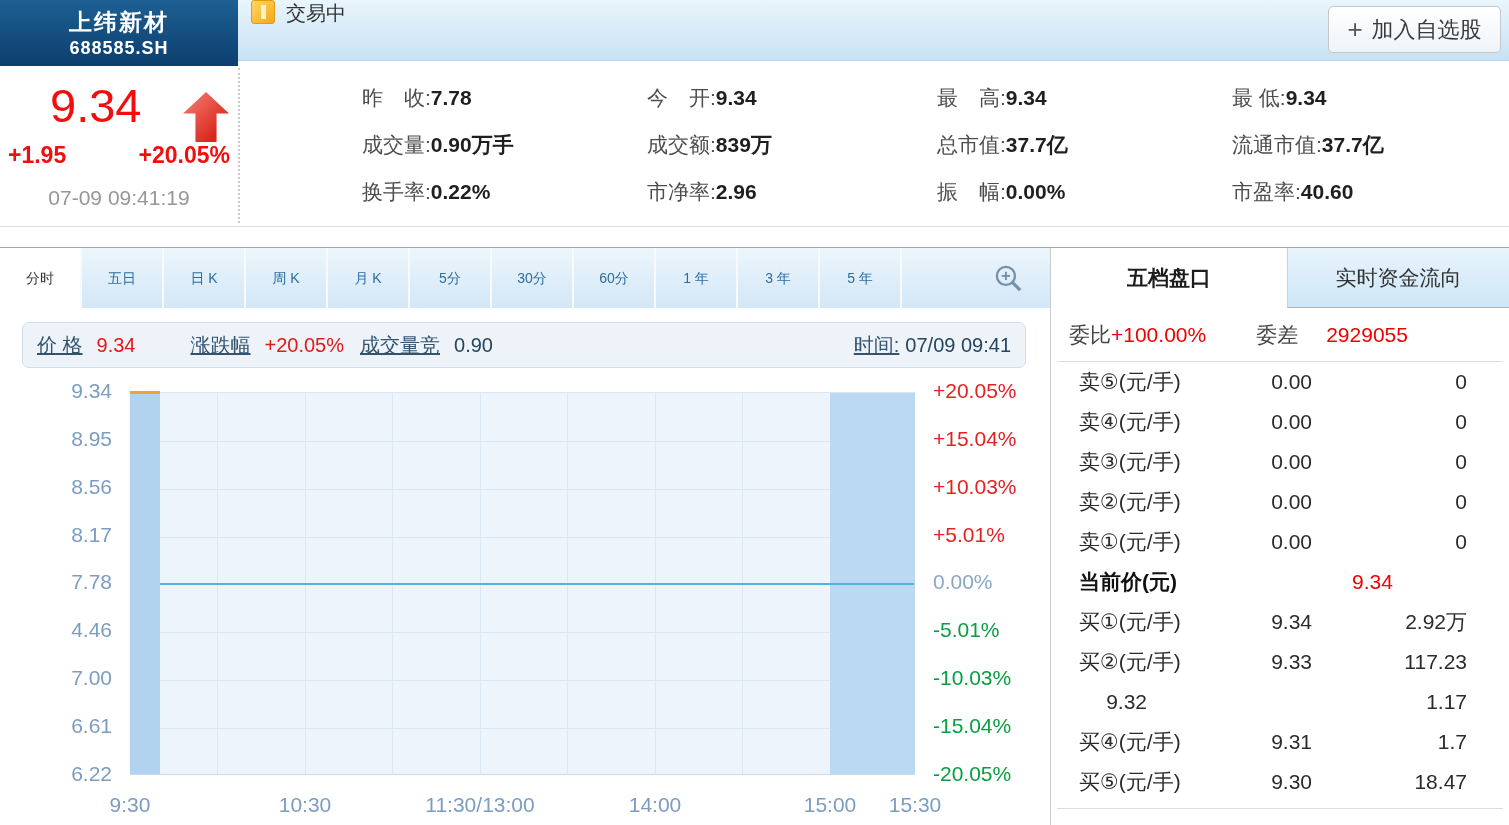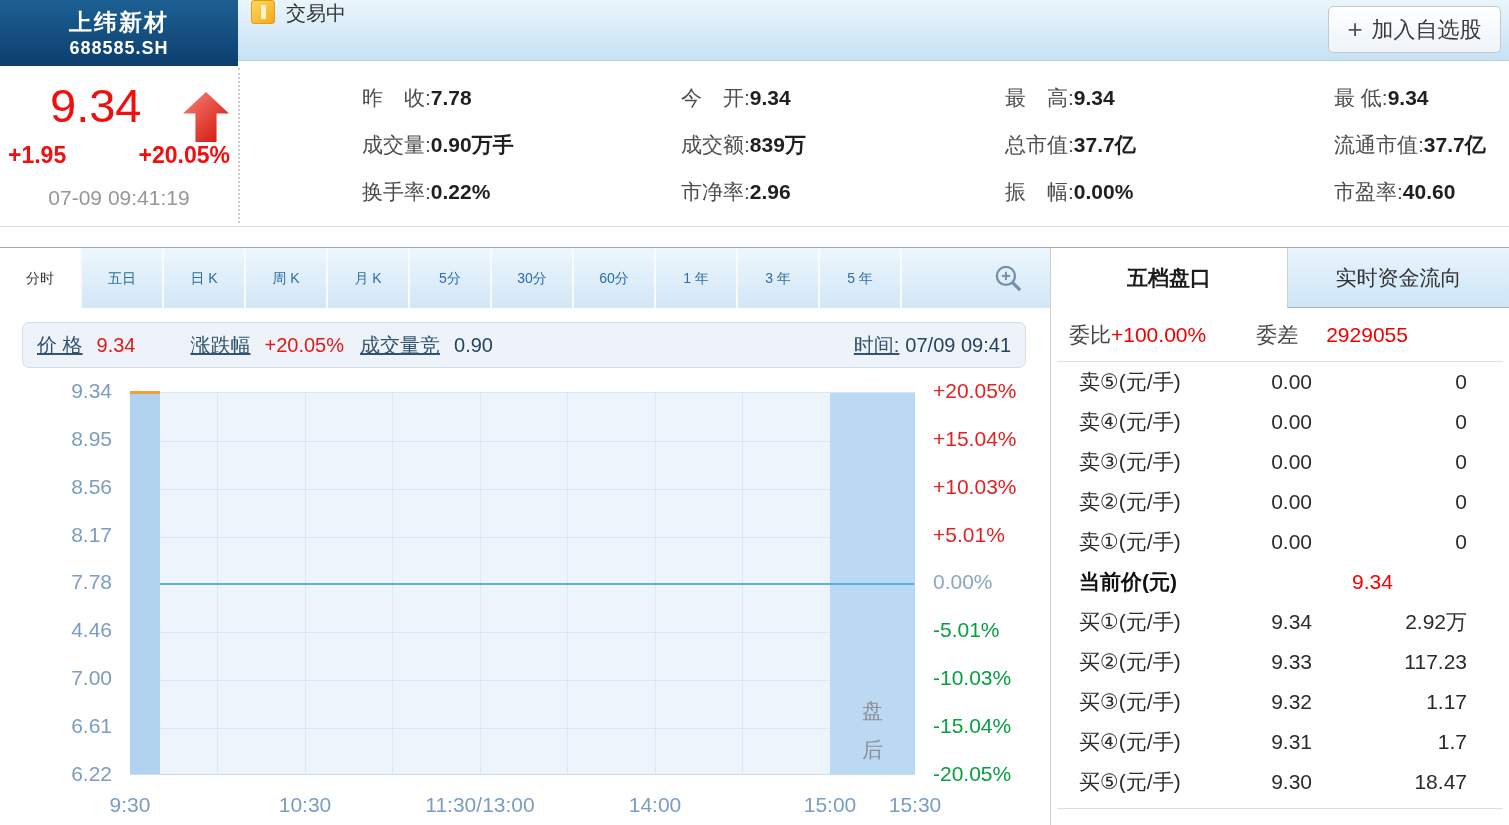--- a/index.html
+++ b/index.html
@@ -29,21 +29,21 @@
   .big-price { position: absolute; left: 50px; top: 12px; font-size: 47px; color: #f30e0e; }
   .arrow-up { position: absolute; left: 183px; top: 26px; width: 46px; height: 50px;
     background: linear-gradient(135deg, #f4776a 10%, #d8261c 80%);
     clip-path: polygon(50% 0%, 100% 43%, 73% 43%, 73% 100%, 27% 100%, 27% 43%, 0% 43%); }
   .delta-change { position: absolute; left: 8px; top: 76px; font-size: 23px; font-weight: bold; color: #f30e0e; }
   .delta-pct { position: absolute; right: 8px; top: 76px; font-size: 23px; font-weight: bold; color: #f30e0e; }
   .timestamp { position: absolute; left: 0; top: 120px; width: 100%; text-align: center; font-size: 21px; color: #979797; }
 
   .dotted-sep { position: absolute; left: 238px; top: 68px; height: 155px; border-left: 2px dotted #cbcbcb; }
 
-  .stats { position: absolute; left: 362px; top: 66px; width: 1147px; height: 160px; display: flex; padding-top: 19px; gap: 34px; }
+  .stats { position: absolute; left: 362px; top: 66px; width: 1147px; height: 160px; display: flex; padding-top: 19px; }
   .stat-col { }
   .stat-col.c1 { width: 285px; } .stat-col.c2 { width: 290px; } .stat-col.c3 { width: 295px; } .stat-col.c4 { flex: 1; }
   .stat-row { font-size: 21px; line-height: 26px; margin-bottom: 21px; white-space: nowrap; }
   .stat-label { color: #4d4d4d; }
   .stat-value { color: #1f1f1f; font-weight: bold; }
 
   .header-sep { position: absolute; left: 0; top: 226px; width: 100%; border-top: 1px solid #dcdcdc; }
   .content-top-border { position: absolute; left: 0; top: 247px; width: 100%; border-top: 1px solid #a6a6a6; }
 
   
@@ -211,23 +211,20 @@
     <div class="vgrid" style="left:262px"></div>
     <div class="vgrid" style="left:350px"></div>
     <div class="vgrid" style="left:437px"></div>
     <div class="vgrid" style="left:525px"></div>
     <div class="vgrid" style="left:612px"></div>
     <div class="vgrid" style="left:700px"></div>
     <div class="afterhours-band"></div>
     <div class="prevclose-line"></div>
     <div class="traded-band"></div>
     <div class="price-line"></div>
-    <div class="afterhours-label">
-        <span>盘后</span>
-      </div>
   </div>
 
   <div class="ylab" style="top:379px">9.34</div>
   <div class="ylab" style="top:427px">8.95</div>
   <div class="ylab" style="top:475px">8.56</div>
   <div class="ylab" style="top:523px">8.17</div>
   <div class="ylab" style="top:570px">7.78</div>
   <div class="ylab" style="top:618px">4.46</div>
   <div class="ylab" style="top:666px">7.00</div>
   <div class="ylab" style="top:714px">6.61</div>
@@ -297,21 +294,20 @@
         <span class="ob-label">买①(元/手)</span>
         <span class="ob-price">9.34</span>
         <span class="ob-vol">2.92万</span>
       </div>
       <div class="ob-row">
         <span class="ob-label">买②(元/手)</span>
         <span class="ob-price">9.33</span>
         <span class="ob-vol">117.23</span>
       </div>
       <div class="ob-row">
-        <span class="ob-label">买③(元/手)</span>
         <span class="ob-price">9.32</span>
         <span class="ob-vol">1.17</span>
       </div>
       <div class="ob-row">
         <span class="ob-label">买④(元/手)</span>
         <span class="ob-price">9.31</span>
         <span class="ob-vol">1.7</span>
       </div>
       <div class="ob-row">
         <span class="ob-label">买⑤(元/手)</span>

